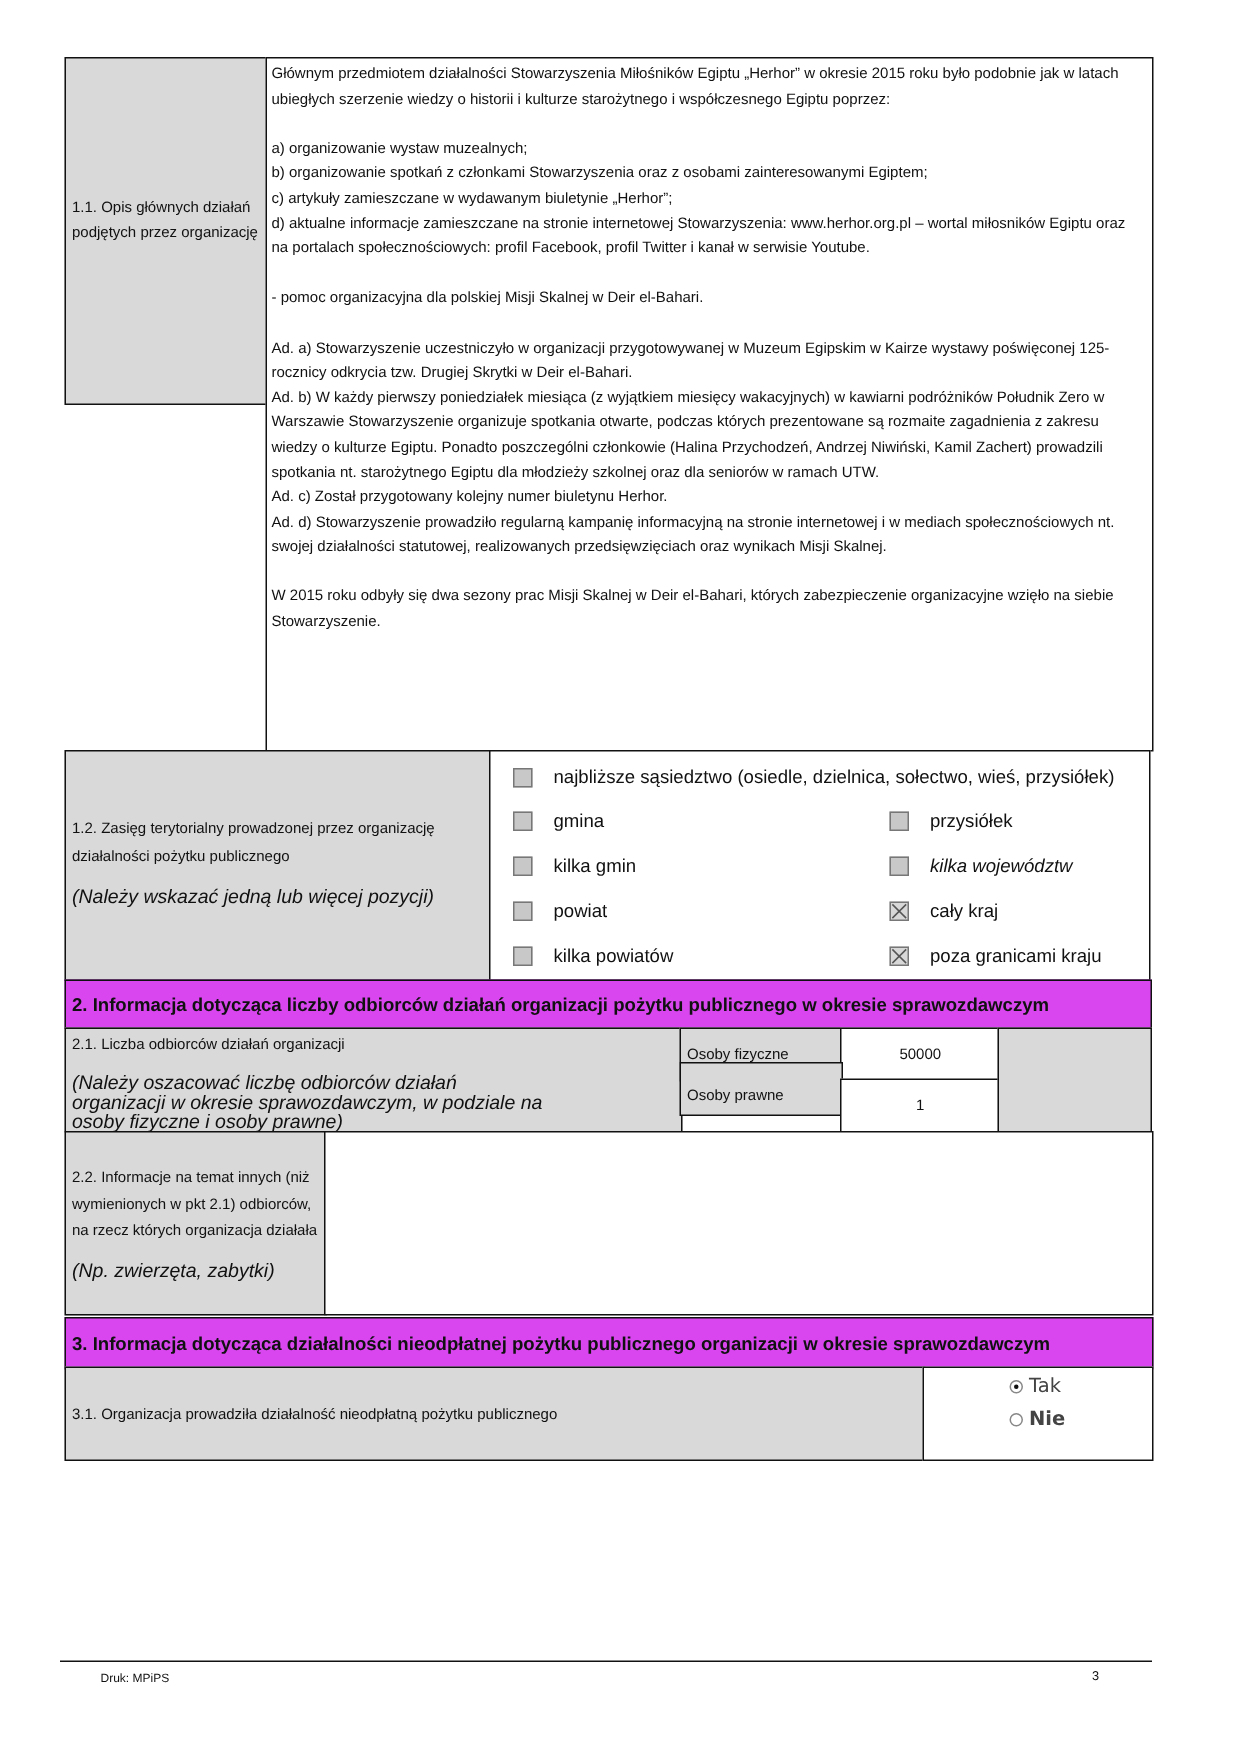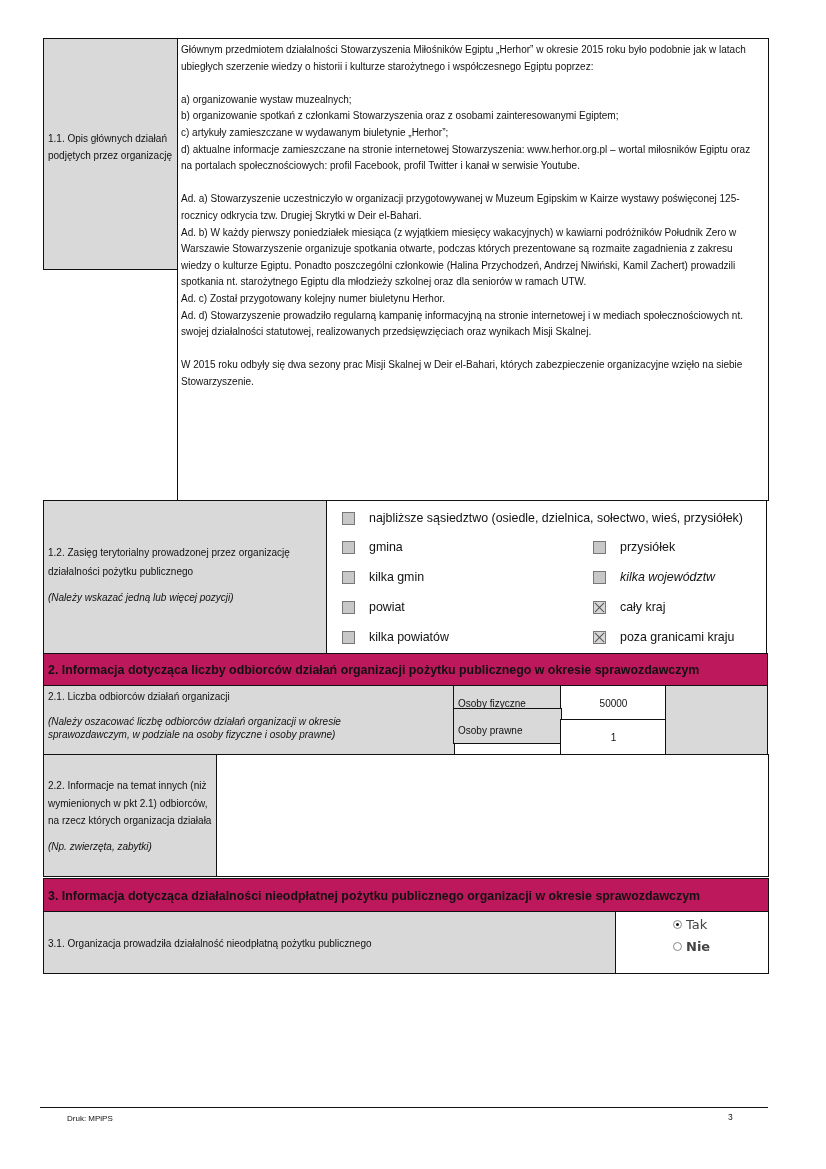--- a/index.html
+++ b/index.html
@@ -1,23 +1,23 @@
 <!DOCTYPE html>
 <html><head>
 <meta charset="utf-8">
 <style>
   html,body{margin:0;padding:0;background:#ffffff;}
   body{width:826px;height:1169px;position:relative;font-family:"Liberation Sans","DejaVu Sans",sans-serif;color:#111;overflow:hidden;}
   .abs{position:absolute;box-sizing:border-box;}
   .gray{background:#d9d9d9;}
-  .dark{background:#be185d;}
+  .dark{background:#d946ef;}
   .white{background:#ffffff;}
   .b{border:1.5px solid #111;}
   .txt{font-size:10px;line-height:16.6px;}
-  .small-it{font-size:10px;font-style:italic;line-height:13px;}
+  .small-it{font-size:13px;font-style:italic;line-height:13px;}
   .para{margin:0;white-space:pre-wrap;}
   .hdr{font-weight:bold;font-size:12.4px;line-height:16px;}
   .cb{width:13px;height:13px;background:#c8c8c8;border:1px solid #777;box-sizing:border-box;display:inline-block;position:relative;vertical-align:middle;}
   .cb.checked::before,.cb.checked::after{content:"";position:absolute;left:-1px;top:5px;width:13px;height:1px;background:#555;}
   .cb.checked::before{transform:rotate(45deg);}
   .cb.checked::after{transform:rotate(-45deg);}
   .cb.checked{background:#d8d8d8;}
   .opt{position:absolute;display:flex;align-items:center;gap:14px;font-size:12.4px;}
   .radio{display:flex;align-items:center;gap:4px;font-size:13px;color:#444;font-family:"DejaVu Sans",sans-serif;}
   .rdot{width:9px;height:9px;border-radius:50%;border:1px solid #888;box-sizing:border-box;position:relative;background:#fff;}
@@ -28,20 +28,21 @@
 
 <div class="abs gray b" style="left:43px;top:38px;width:136px;height:232px;padding:92px 4px 0 4px;">
   <div class="txt">1.1. Opis głównych działań podjętych przez organizację</div>
 </div>
 <div class="abs white b" style="left:177px;top:38px;width:592px;height:463px;padding:3px 4px 0 3px;">
   <p class="para txt" style="margin-bottom:16.6px;">Głównym przedmiotem działalności Stowarzyszenia Miłośników Egiptu „Herhor” w okresie 2015 roku było podobnie jak w latach ubiegłych szerzenie wiedzy o historii i kulturze starożytnego i współczesnego Egiptu poprzez:</p>
   <p class="para txt" style="margin-bottom:16.6px;">a) organizowanie wystaw muzealnych;
 b) organizowanie spotkań z członkami Stowarzyszenia oraz z osobami zainteresowanymi Egiptem;
 c) artykuły zamieszczane w wydawanym biuletynie „Herhor”;
 d) aktualne informacje zamieszczane na stronie internetowej Stowarzyszenia: www.herhor.org.pl – wortal miłosników Egiptu oraz na portalach społecznościowych: profil Facebook, profil Twitter i kanał w serwisie Youtube.</p>
+  <p class="para txt" style="margin-bottom:16.6px;">- pomoc organizacyjna dla polskiej Misji Skalnej w Deir el-Bahari.</p>
   <p class="para txt" style="margin-bottom:16.6px;">Ad. a) Stowarzyszenie uczestniczyło w organizacji przygotowywanej w Muzeum Egipskim w Kairze wystawy poświęconej 125-rocznicy odkrycia tzw. Drugiej Skrytki w Deir el-Bahari.
 Ad. b) W każdy pierwszy poniedziałek miesiąca (z wyjątkiem miesięcy wakacyjnych) w kawiarni podróżników Południk Zero w Warszawie Stowarzyszenie organizuje spotkania otwarte, podczas których prezentowane są rozmaite zagadnienia z zakresu wiedzy o kulturze Egiptu. Ponadto poszczególni członkowie (Halina Przychodzeń, Andrzej Niwiński, Kamil Zachert) prowadzili spotkania nt. starożytnego Egiptu dla młodzieży szkolnej oraz dla seniorów w ramach UTW.
 Ad. c) Został przygotowany kolejny numer biuletynu Herhor.
 Ad. d) Stowarzyszenie prowadziło regularną kampanię informacyjną na stronie internetowej i w mediach społecznościowych nt. swojej działalności statutowej, realizowanych przedsięwzięciach oraz wynikach Misji Skalnej.</p>
   <p class="para txt">W 2015 roku odbyły się dwa sezony prac Misji Skalnej w Deir el-Bahari, których zabezpieczenie organizacyjne wzięło na siebie Stowarzyszenie.</p>
 </div>
 
 <div class="abs gray b" style="left:43px;top:500px;width:285px;height:154px;padding:42px 4px 0 4px;">
   <div class="txt" style="line-height:19px;">1.2. Zasięg terytorialny prowadzonej przez organizację działalności pożytku publicznego</div>
   <div class="small-it" style="margin-top:10px;">(Należy wskazać jedną lub więcej pozycji)</div>

